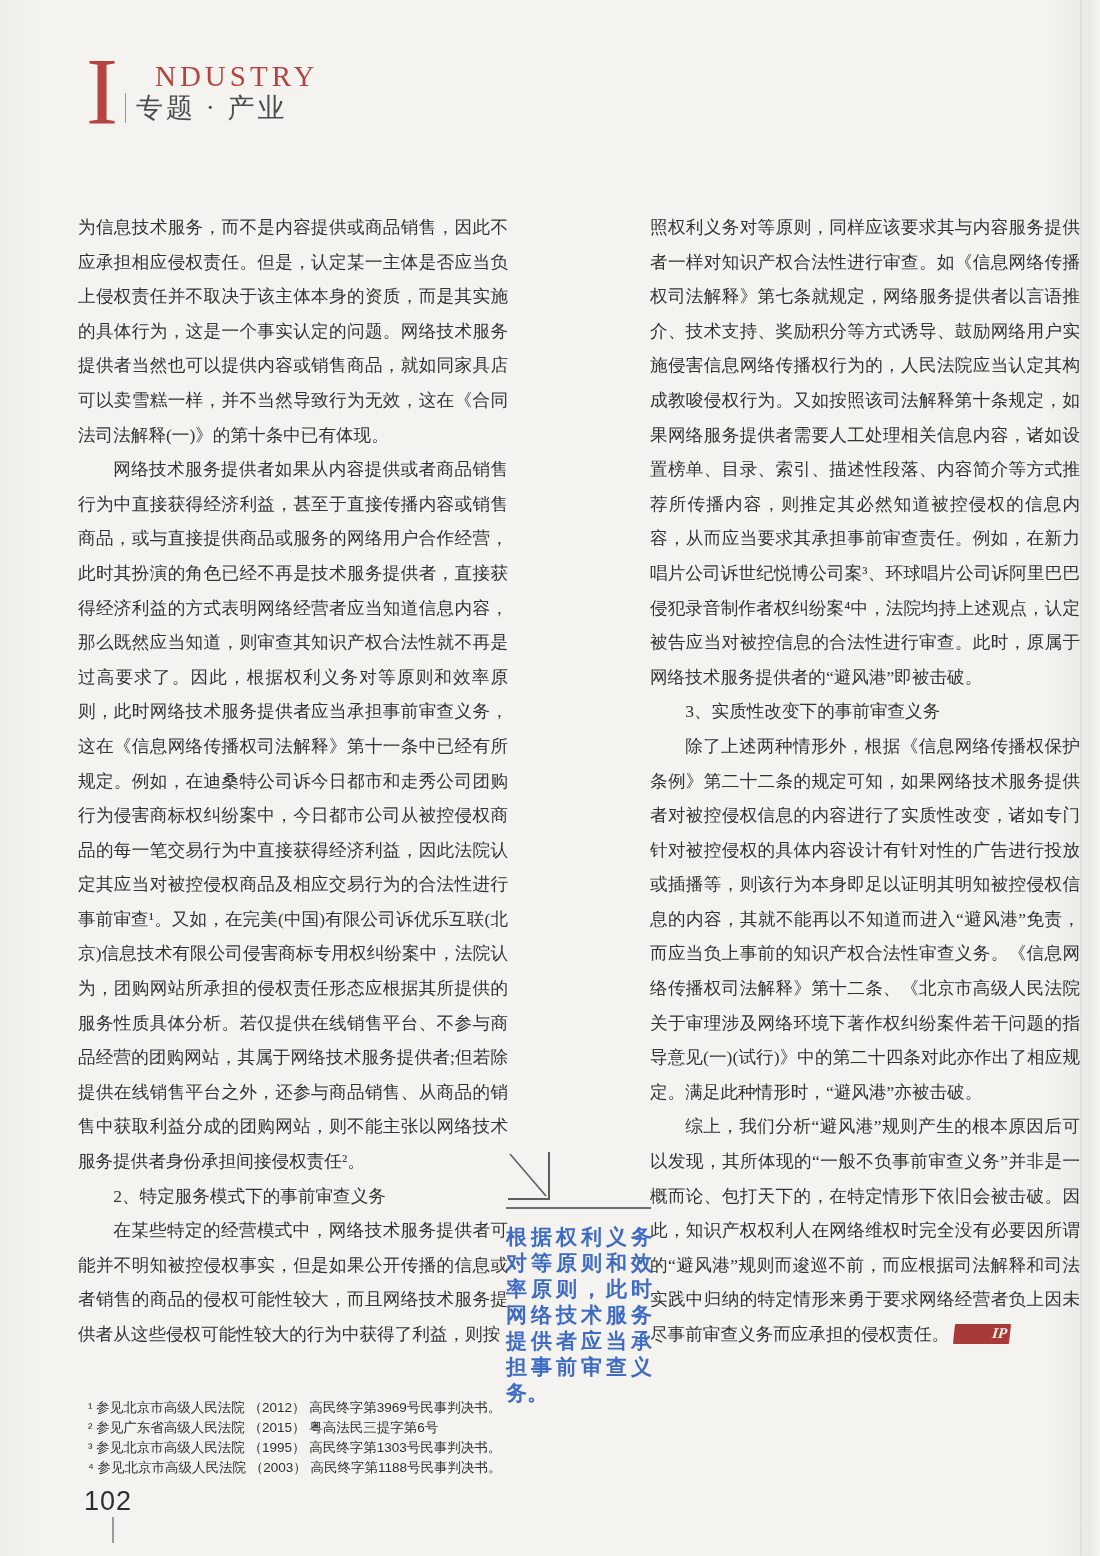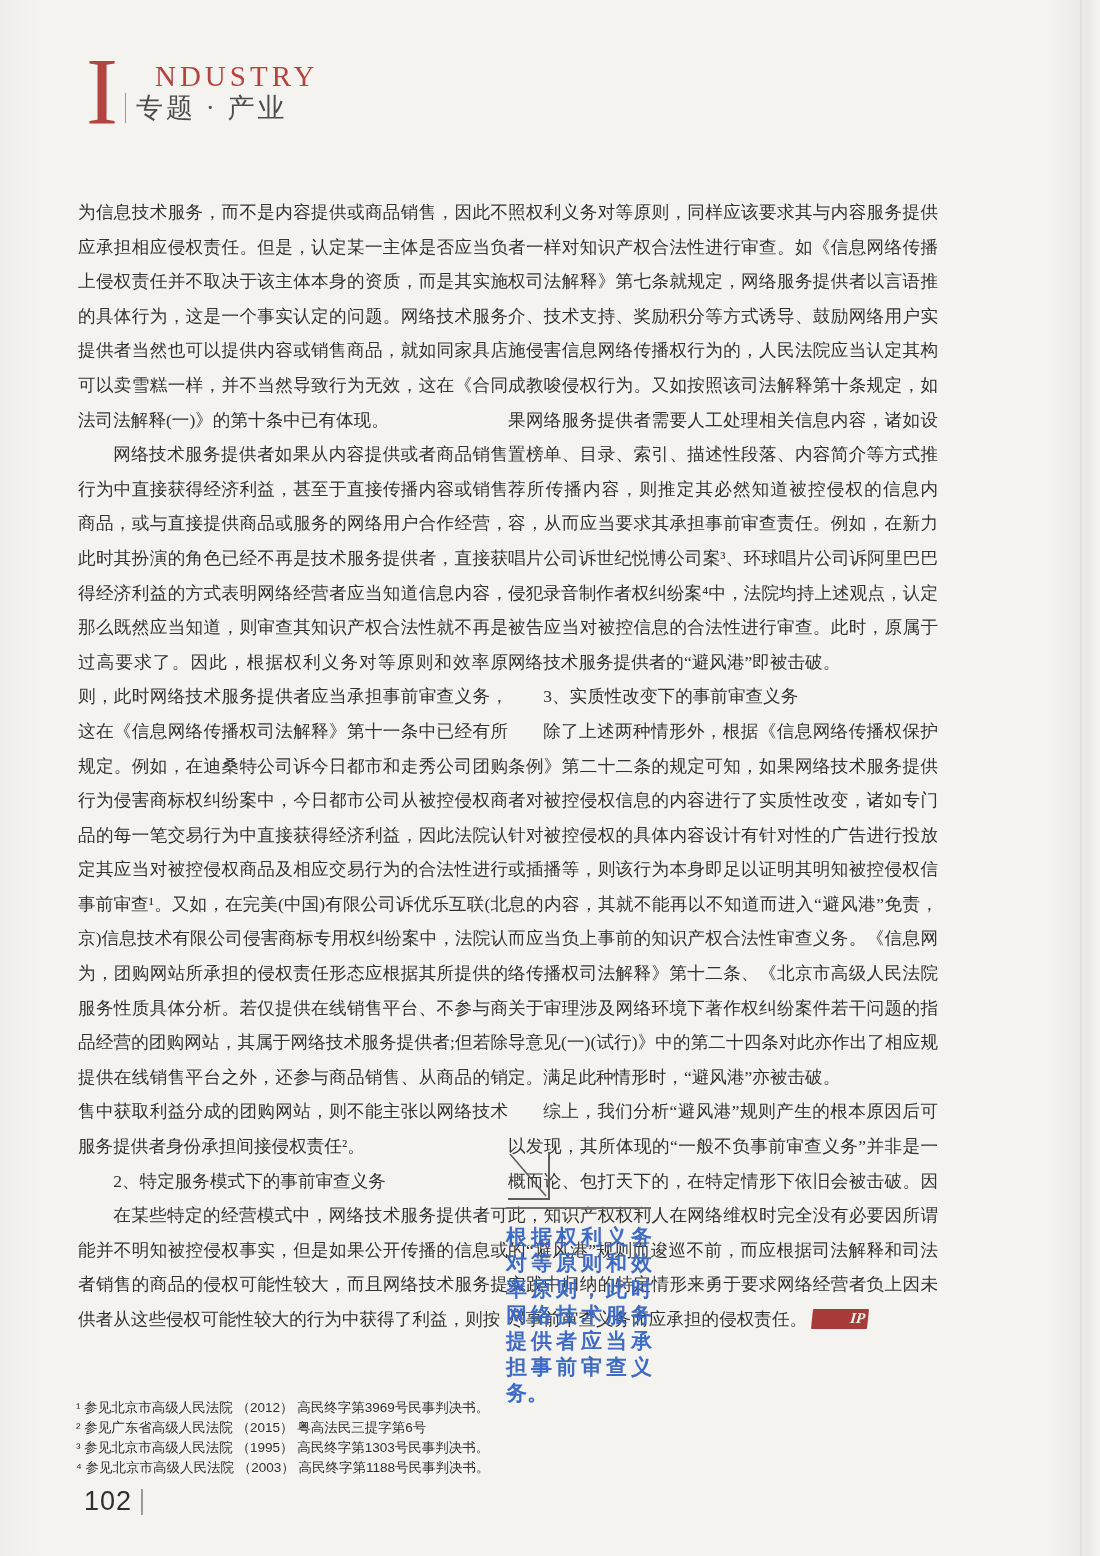--- a/index.html
+++ b/index.html
@@ -30,21 +30,21 @@
     font-size:29px; line-height:28px; color:#b5433f; letter-spacing:4px;
     font-family:"Liberation Serif", serif;
     margin-left:30px;
   }
   .logo-sub {
     margin-top:3px; font-size:27px; line-height:30px; color:#4d4d4d;
     letter-spacing:3px; border-left:1px solid #9a9a9a; padding-left:10px;
   }
 
   
-  .columns { position:absolute; left:78px; top:195px; width:1002px; display:flex; }
+  .columns { position:absolute; left:78px; top:210px; width:1002px; display:flex; gap:142px; }
   .col { width:430px; font-size:17.6px; line-height:34.6px; text-align:justify; color:#333; }
   .col p { margin:0; }
   .col p.ind { text-indent:2em; }
 
   .ip-mark {
     display:inline-block; background:#a83b37; color:#f4f1ec;
     font-family:"Liberation Serif", serif; font-weight:bold; font-style:italic;
     font-size:15px; line-height:17px; padding:1px 3px 2px 3px; margin-left:5px;
     transform:skewX(-6deg); border-radius:1px; vertical-align:2px;
   }
@@ -59,32 +59,32 @@
   .pq-rule { margin-top:7px; width:145px; border-top:2px solid #6f6f6f; }
   .pq-text {
     margin:15px 0 0 0; width:146px;
     color:#3e6bc5; font-weight:bold;
     font-family:"Liberation Sans", sans-serif;
     font-size:21px; line-height:26px; text-align:justify;
   }
 
   
   .footnotes {
-    position:absolute; left:76px; top:1398px; width:600px;
+    position:absolute; left:88px; top:1398px; width:600px;
     font-family:"Liberation Sans", sans-serif;
     font-size:13.5px; line-height:20px; color:#2e2e2e;
   }
   .footnote { margin:0; }
 
   
   .pageno {
     position:absolute; left:84px; top:1486px;
     font-family:"Liberation Sans", sans-serif;
     font-size:27px; color:#2f2f2f; letter-spacing:1px;
-    display:flex; align-items:center;
+    display:flex; align-items:center;flex-direction:column;
   }
   .pageno .bar { display:inline-block; width:2px; height:26px; background:#9a9a9a; margin-left:9px; }
 </style>
 </head>
 <body>
 
 <div class="page">
 
   <header class="logo">
     <span class="logo-i">I</span>

